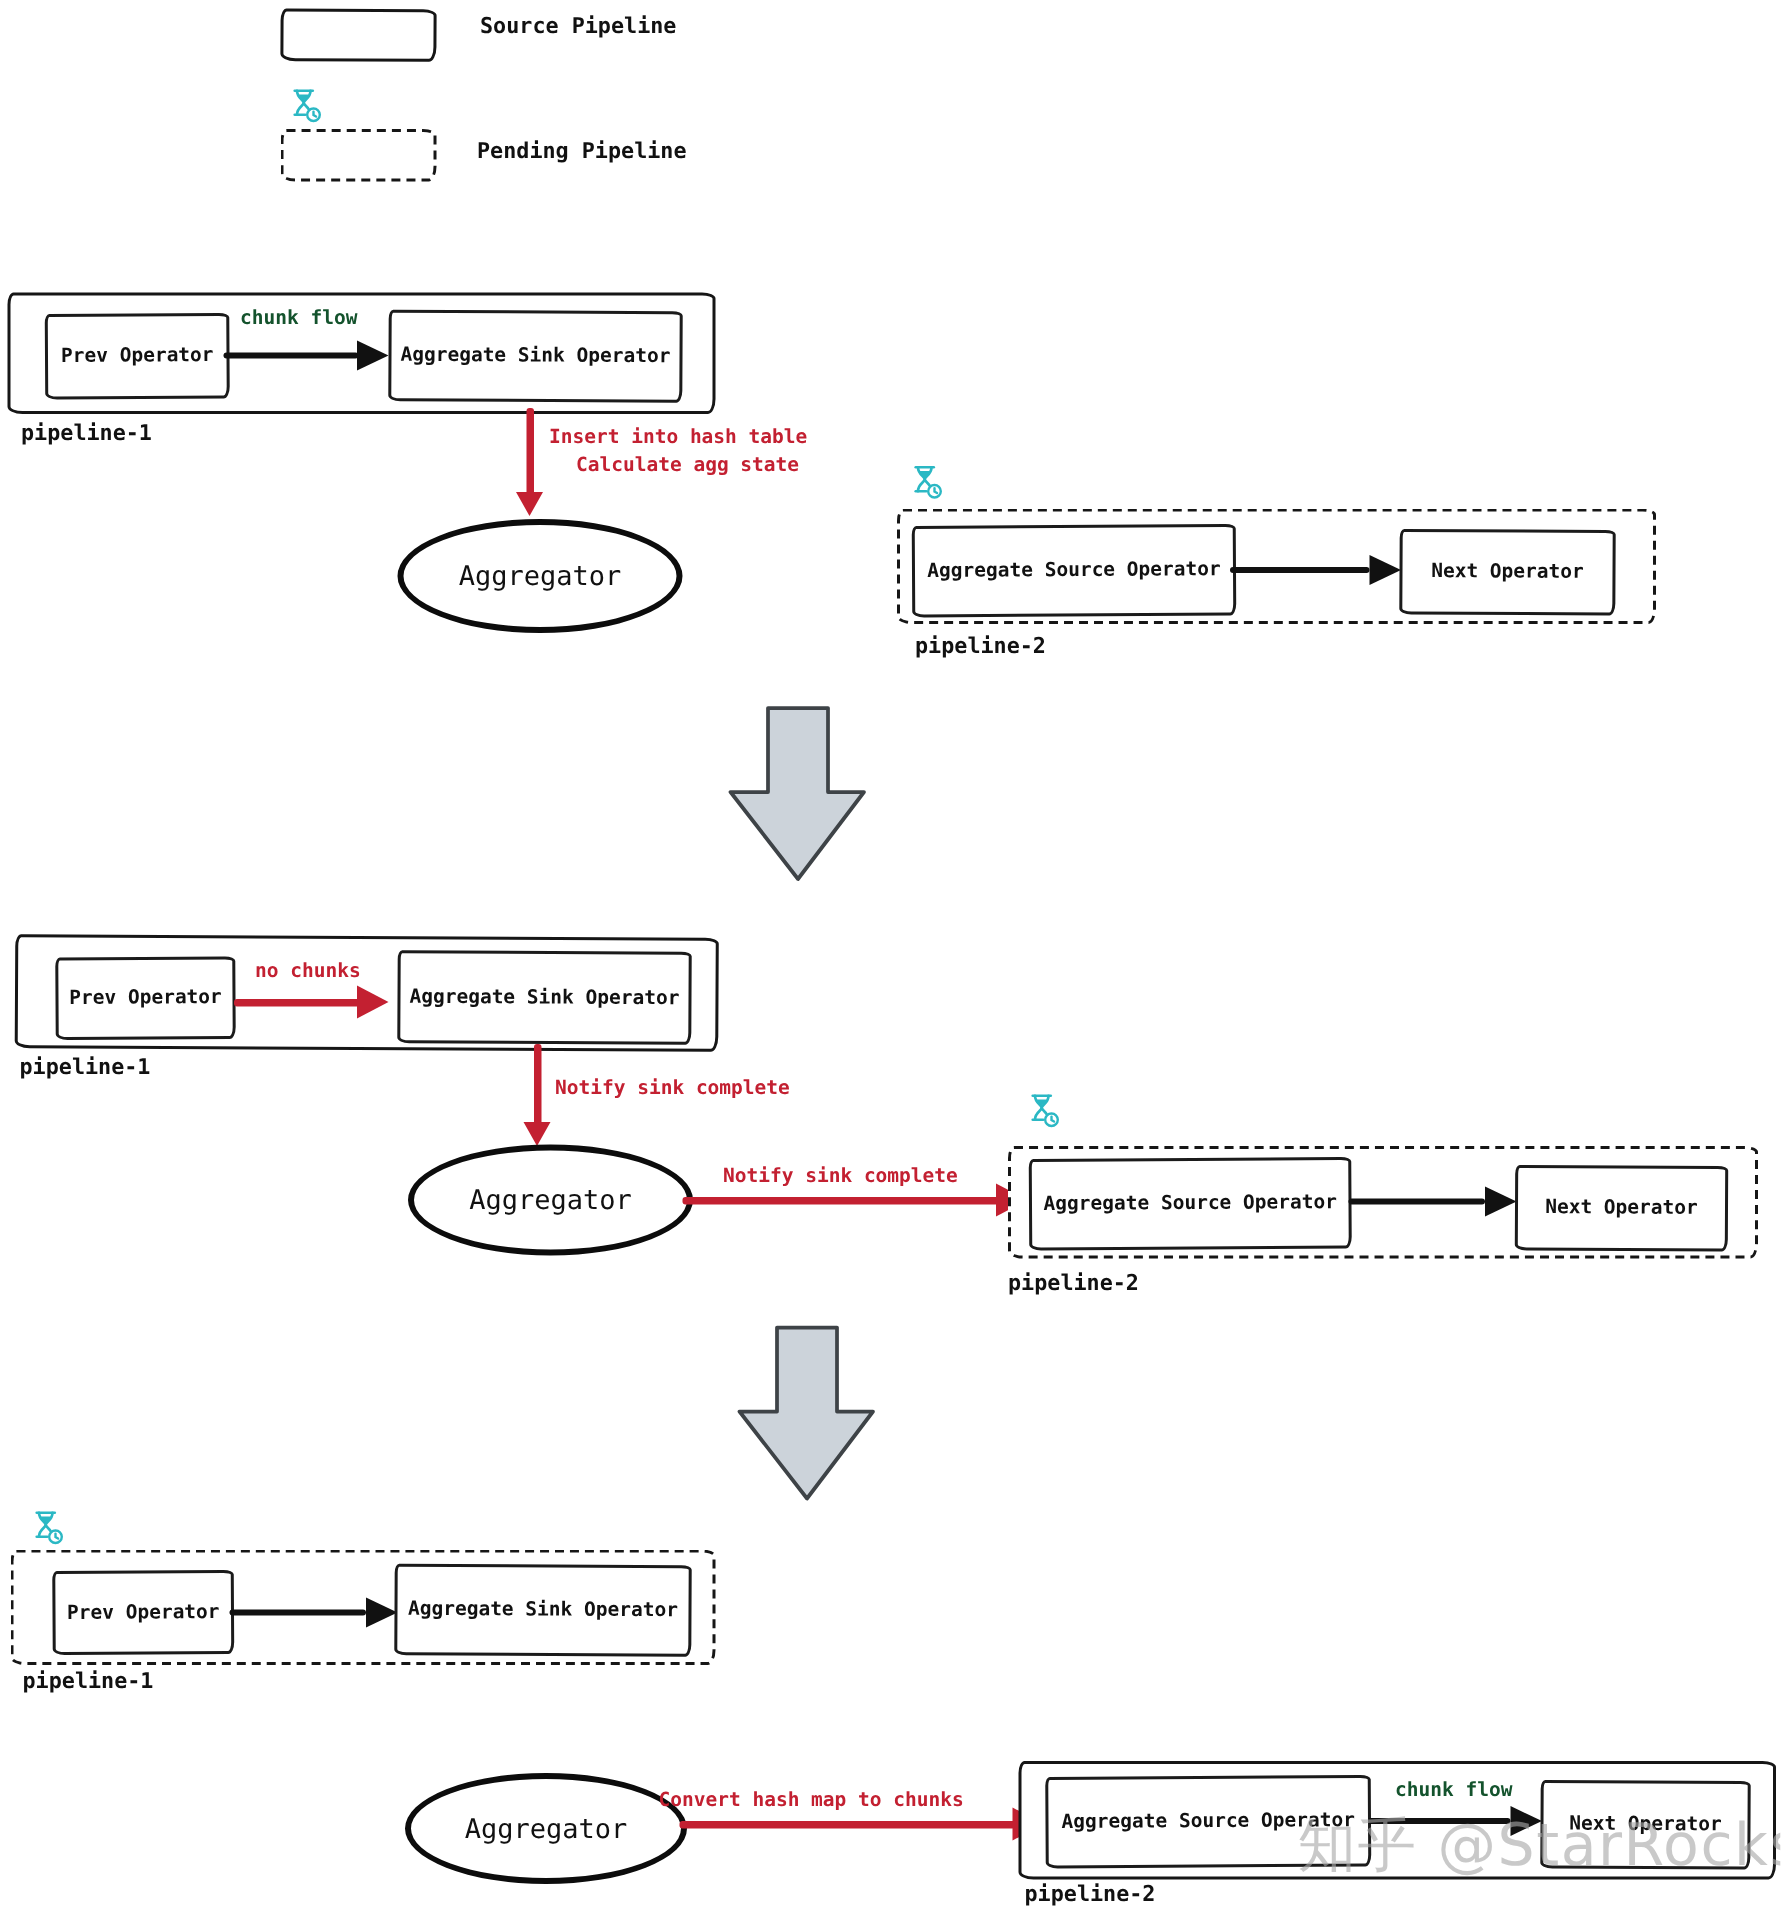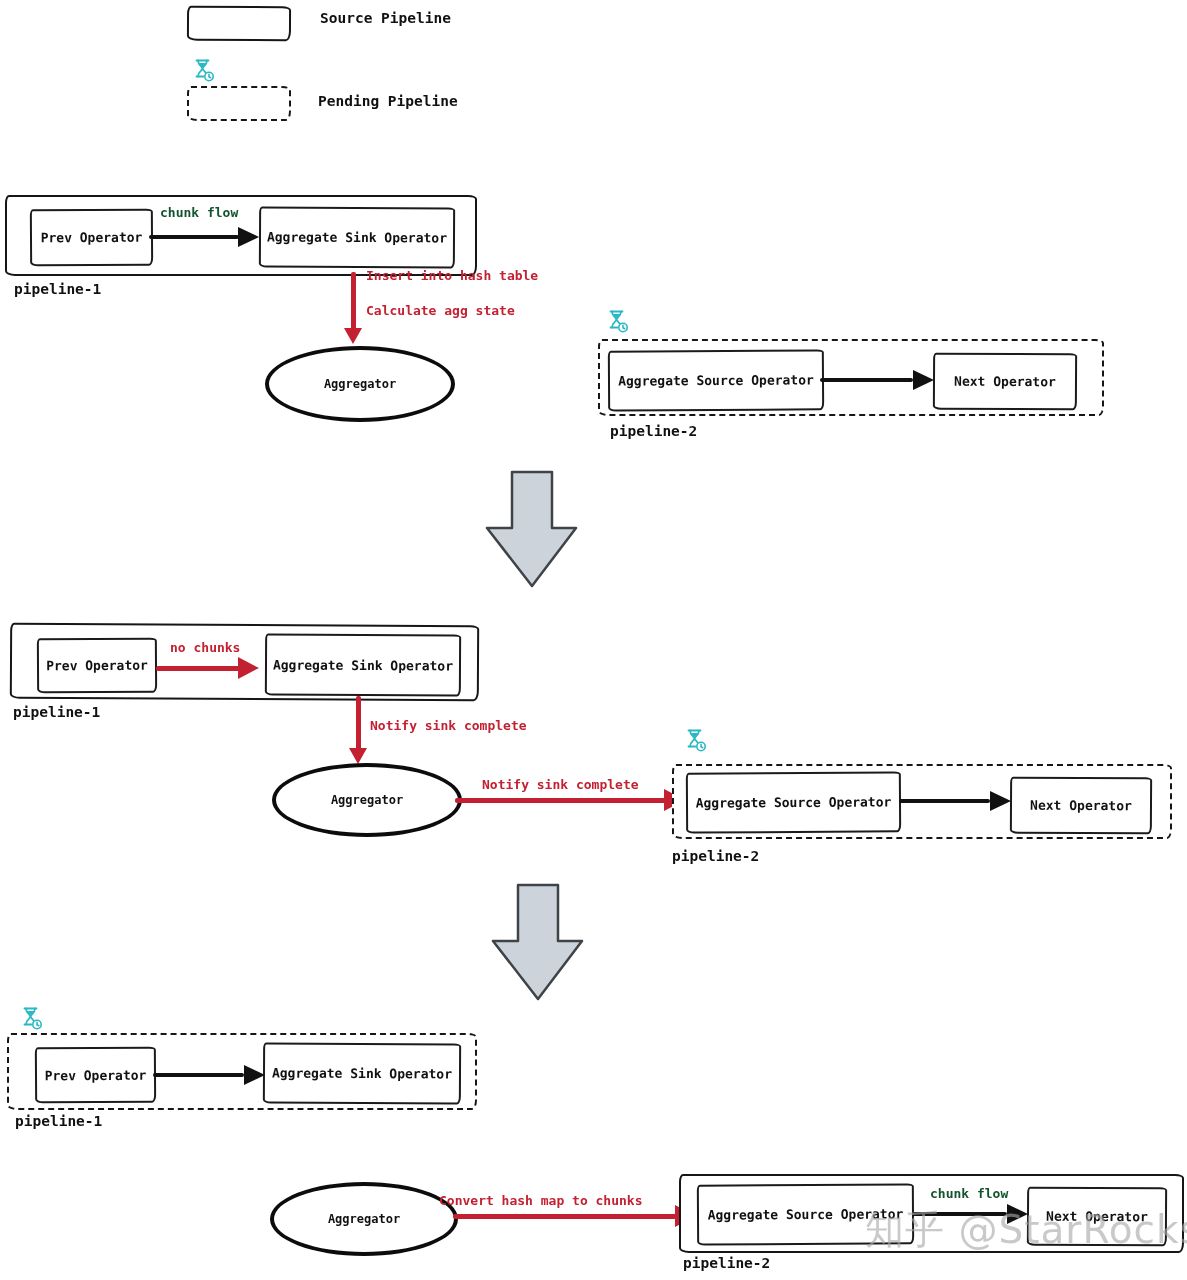--- a/index.html
+++ b/index.html
@@ -13,21 +13,21 @@
   .ibox{position:absolute;background:#fff;border:2px solid #1b1b1b;
         border-radius:3px 7px 4px 8px / 6px 3px 8px 4px;
         display:flex;align-items:center;justify-content:center;
         font-weight:bold;font-size:13px;white-space:nowrap;}
   .tilt1{transform:rotate(-0.35deg);}
   .tilt2{transform:rotate(0.3deg);}
 
   
   .ellipse{position:absolute;background:#fff;border:4.5px solid #0c0c0c;border-radius:50%;
            display:flex;align-items:center;justify-content:center;
-           font-weight:bold;font-size:12px;}
+           font-weight:normal;font-size:18px;}
 
   
   .plabel{position:absolute;font-weight:bold;font-size:14.5px;white-space:nowrap;}
   .note{position:absolute;font-weight:bold;font-size:13px;white-space:nowrap;color:#c32031;}
   .note.black{color:#14532d;}
 
   
   .hline{position:absolute;height:4px;background:#111;border-radius:2px;}
   .hhead{position:absolute;width:0;height:0;border-top:10px solid transparent;
          border-bottom:10px solid transparent;border-left:21px solid #111;}
@@ -78,22 +78,22 @@
   <div class="obox" style="left:5px;top:195px;width:468px;height:77px;"></div>
   <div class="ibox tilt1" style="left:30px;top:209px;width:119px;height:53px;">Prev Operator</div>
   <div class="note black" style="left:160px;top:205px;">chunk flow</div>
   <div class="hline" style="left:149px;top:235px;width:90px;"></div>
   <div class="hhead" style="left:238px;top:227px;"></div>
   <div class="ibox tilt2" style="left:259px;top:207px;width:192px;height:57px;">Aggregate Sink Operator</div>
   <div class="plabel" style="left:14px;top:281px;">pipeline-1</div>
 
   <div class="vline" style="left:351px;top:272px;height:58px;"></div>
   <div class="vhead" style="left:344px;top:328px;"></div>
-  <div class="note" style="left:366px;top:268px;">Insert into hash table</div>
-  <div class="note" style="left:366px;top:303px;">Calculate agg state</div>
+  <div class="note" style="left:366px;top:284px;">Insert into hash table</div>
+  <div class="note" style="left:384px;top:303px;">Calculate agg state</div>
 
   <div class="ellipse" style="left:265px;top:346px;width:182px;height:68px;">Aggregator</div>
 
   <svg class="icon" style="left:604px;top:308px;" viewBox="0 0 26 26">
       <use href="#hourglass"></use>
     </svg>
   <div class="obox dashed" style="left:598px;top:339px;width:502px;height:73px;border-width:2px;"></div>
   <div class="ibox tilt1" style="left:608px;top:350px;width:212px;height:57px;">Aggregate Source Operator</div>
   <div class="hline" style="left:820px;top:378px;width:93px;"></div>
   <div class="hhead" style="left:913px;top:370px;"></div>

